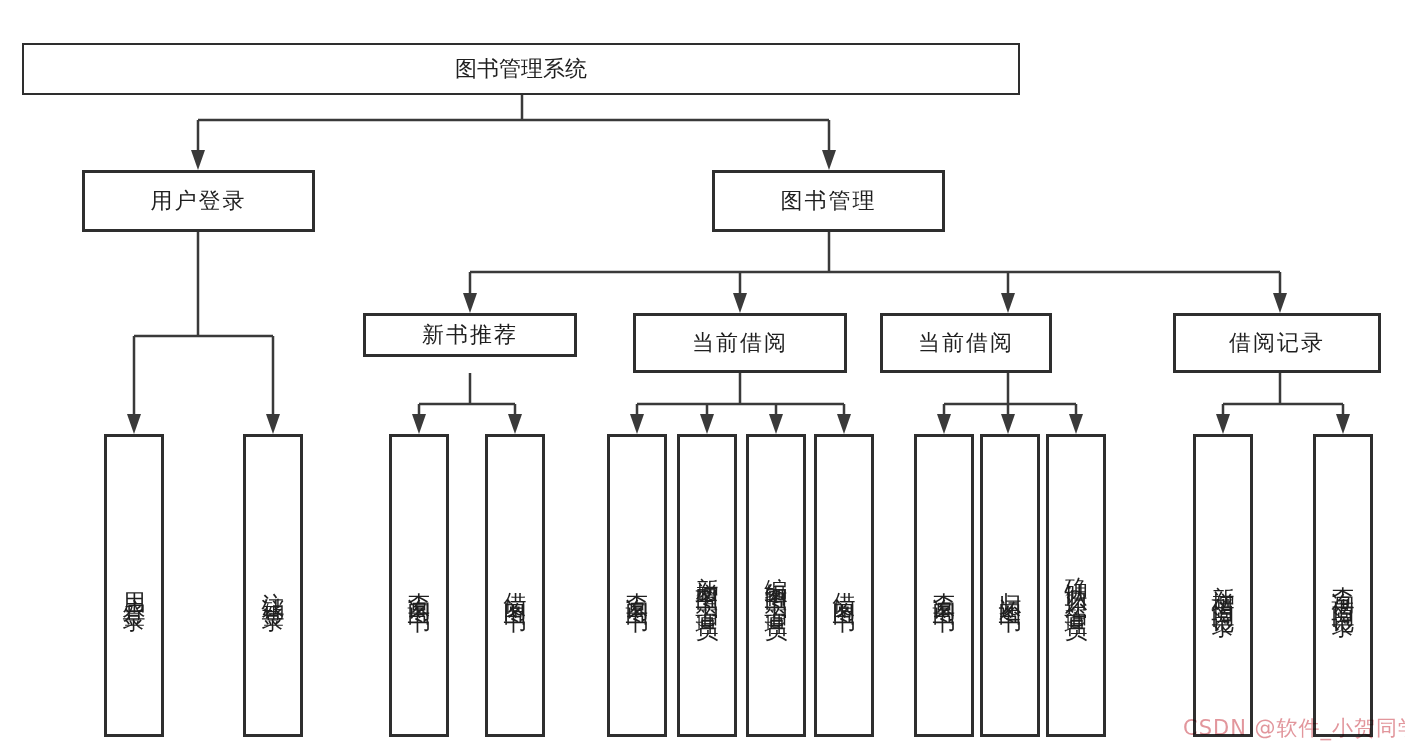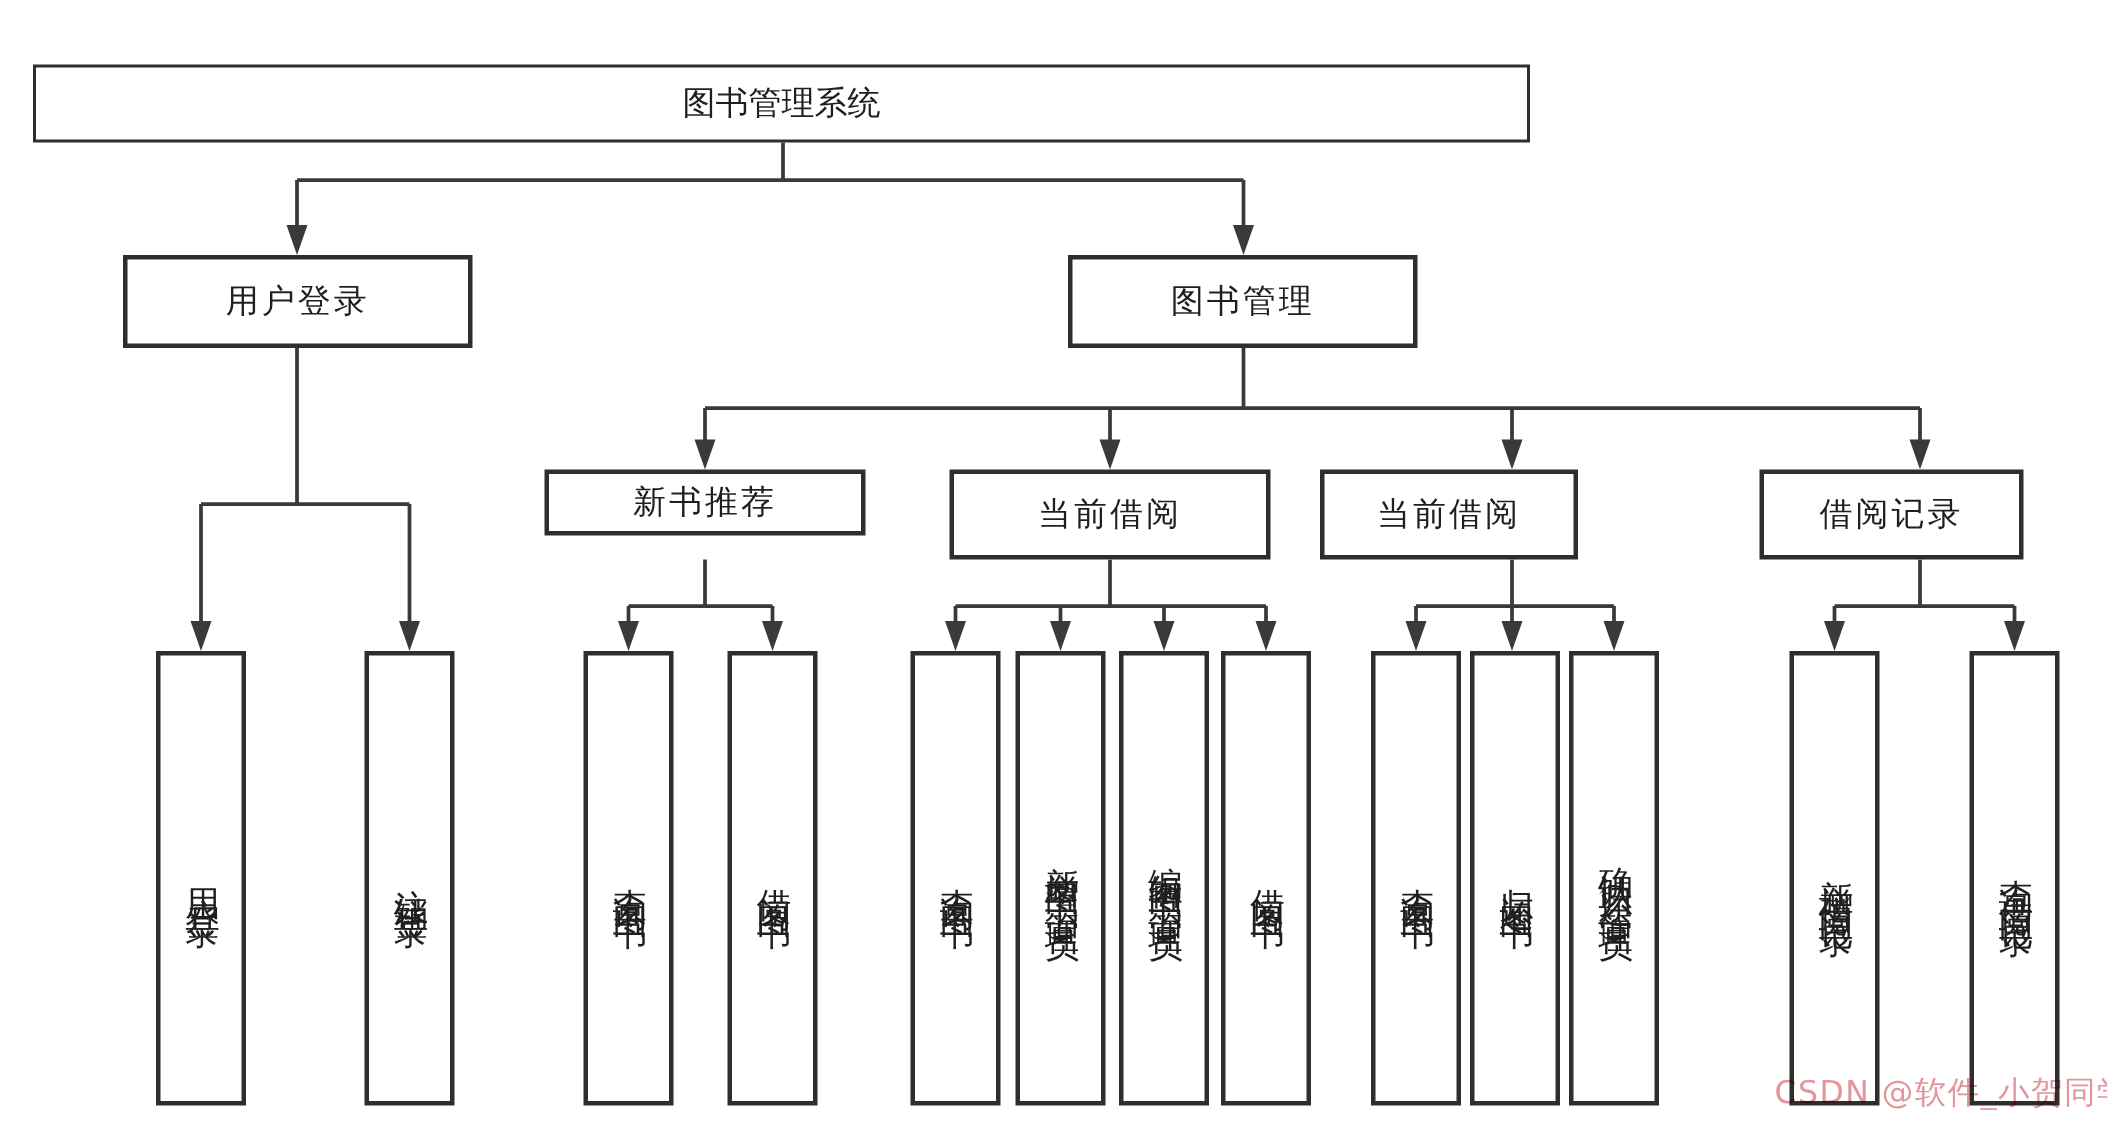--- a/index.html
+++ b/index.html
@@ -99,21 +99,21 @@
 
   <div class="box lvl" style="left:363px;top:313px;width:214px;height:44px;">
     <span>新书推荐</span>
   </div>
   <div class="box lvl" style="left:633px;top:313px;width:214px;height:60px;">
     <span>当前借阅</span>
   </div>
   <div class="box lvl" style="left:880px;top:313px;width:172px;height:60px;">
     <span>当前借阅</span>
   </div>
-  <div class="box lvl" style="left:1173px;top:313px;width:176px;height:60px;">
+  <div class="box lvl" style="left:1173px;top:313px;width:208px;height:60px;">
     <span>借阅记录</span>
   </div>
 
   <div class="box tall" style="left:104px;top:434px;width:60px;height:303px;">
     <span>用户登录</span>
   </div>
   <div class="box tall" style="left:243px;top:434px;width:60px;height:303px;">
     <span>注销登录</span>
   </div>
 

